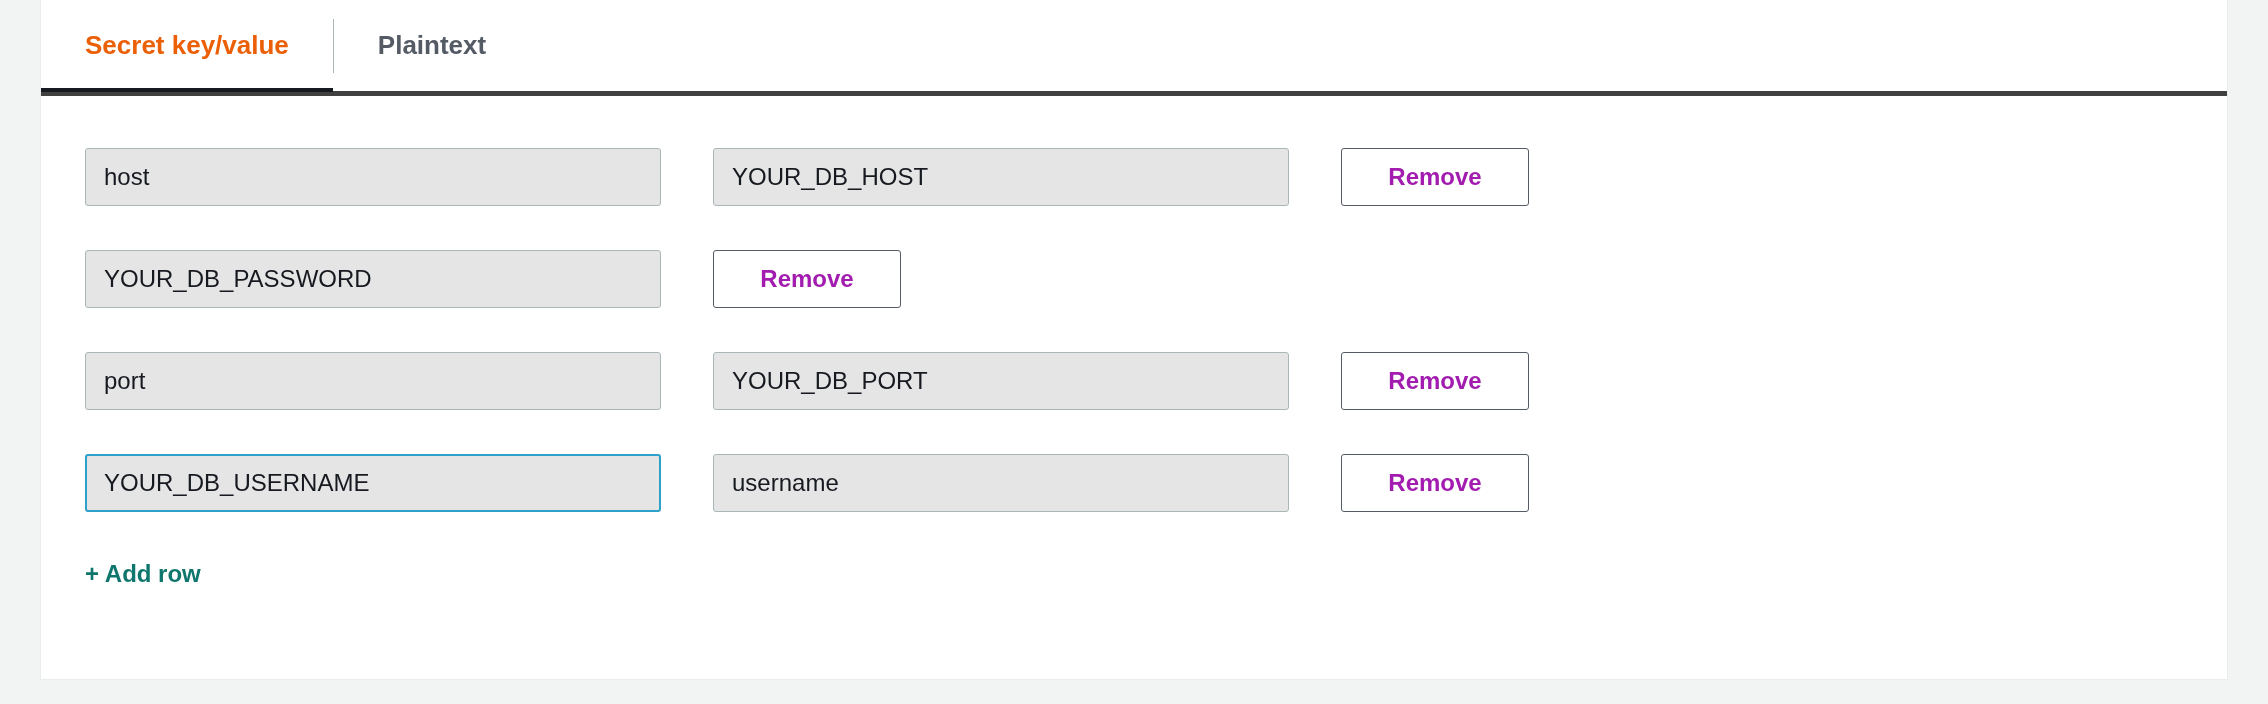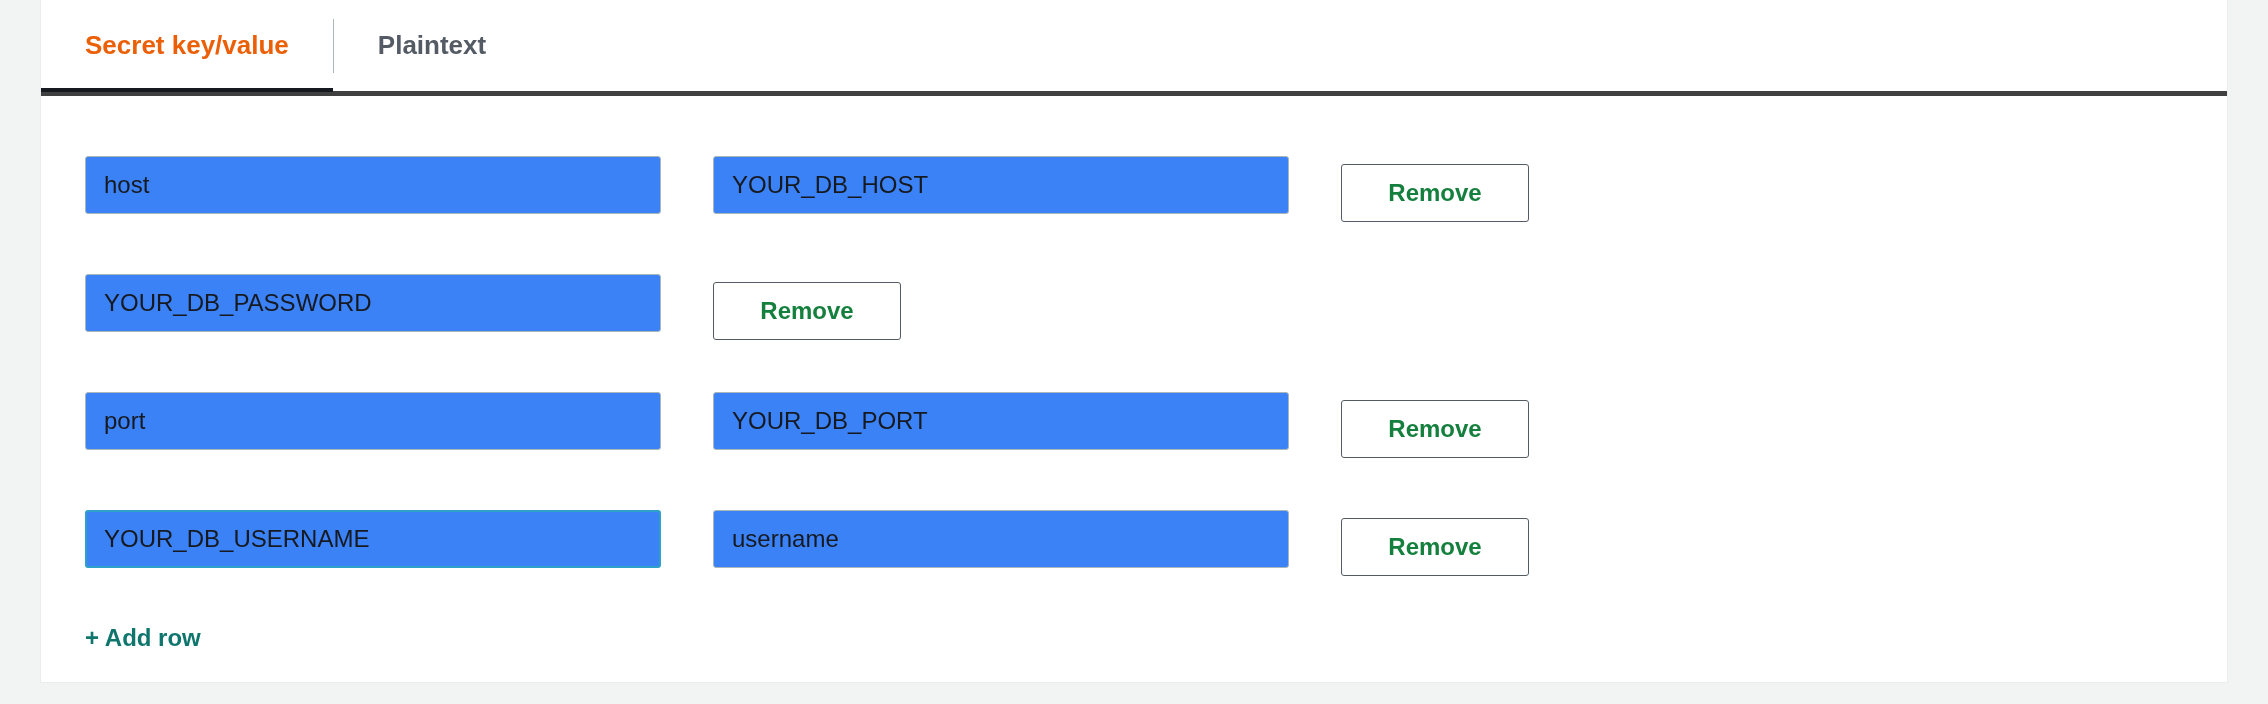--- a/index.html
+++ b/index.html
@@ -70,21 +70,21 @@
       gap: 52px;
       margin-bottom: 44px;
     }
     .kv-input {
       height: 58px;
       border: 1px solid #aab7b8;
       border-radius: 3px;
       font-size: 24px;
       color: #16191f;
       padding: 0 18px;
-      background: #3b82f6;
+      background: #e5e5e5;
       font-family: inherit;
       outline: none;
     }
     .kv-input.key {
       width: 576px;
     }
     .kv-input.value {
       width: 576px;
     }
     .kv-input:focus,
@@ -93,24 +93,23 @@
       padding: 0 17px;
     }
     .remove-btn {
       height: 58px;
       width: 188px;
       border: 1px solid #545b64;
       border-radius: 3px;
       background: #ffffff;
       font-size: 24px;
       font-weight: 700;
-      color: #15803d;
+      color: #a21caf;
       cursor: pointer;
       font-family: inherit;
-      margin-top: 16px;
     }
     .add-row-link {
       display: inline-block;
       color: #0f766e;
       font-size: 24px;
       font-weight: 700;
       cursor: pointer;
       user-select: none;
       margin-top: 4px;
       text-align: center;

